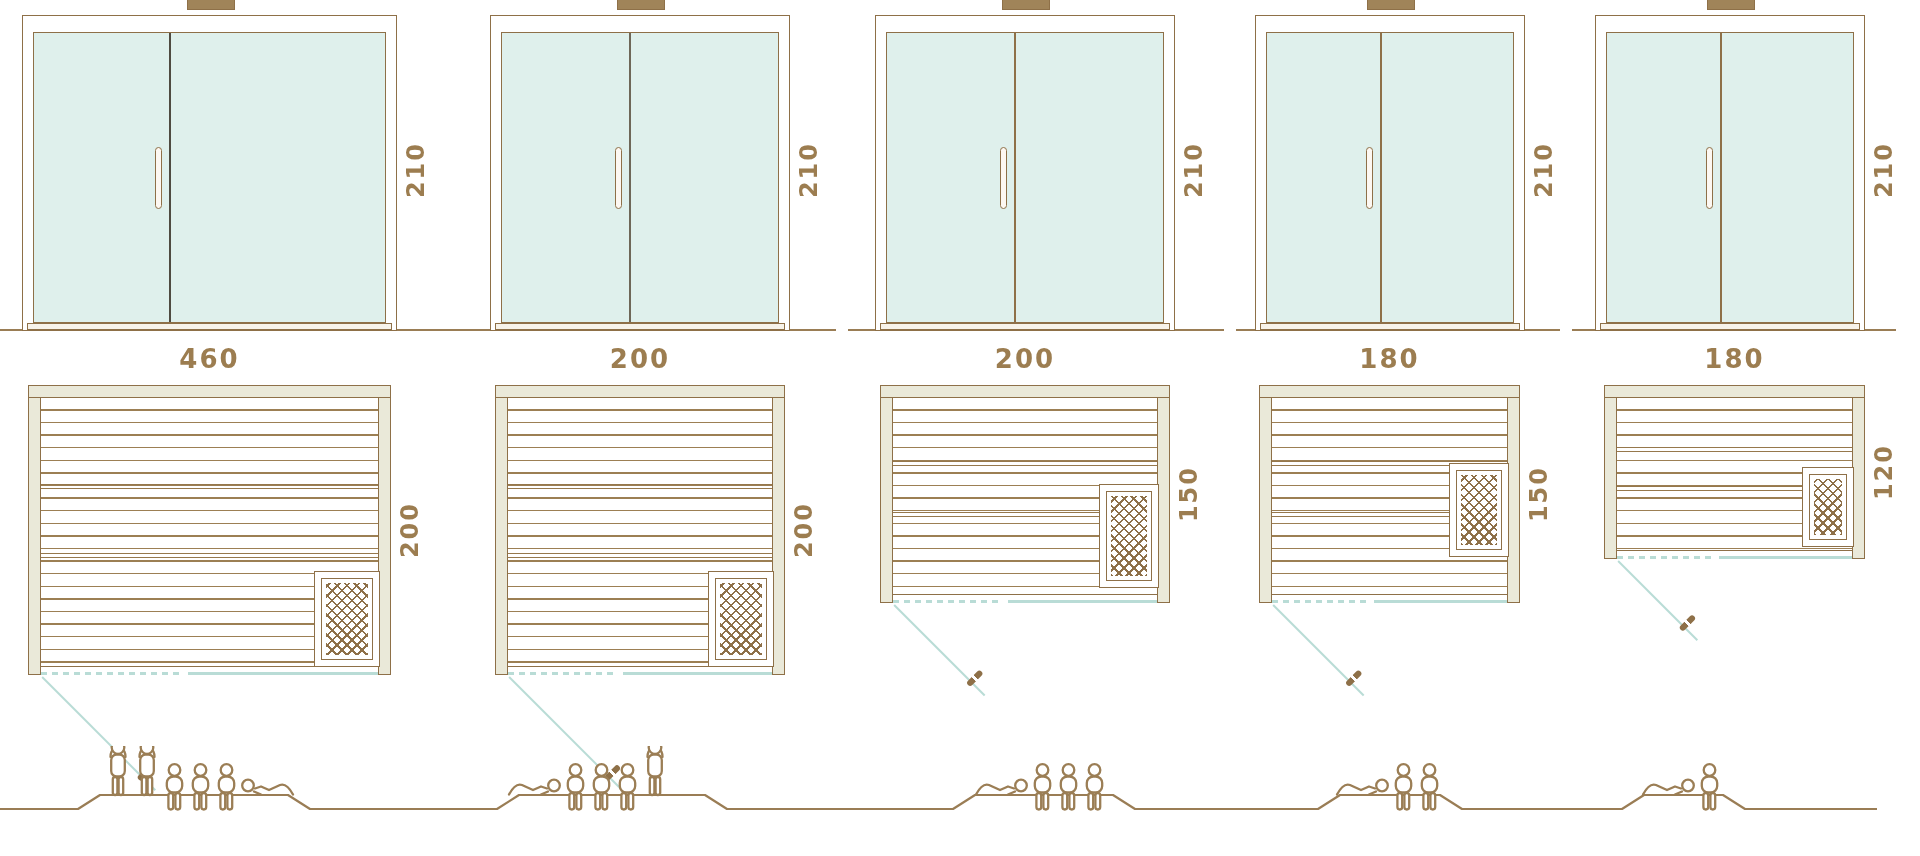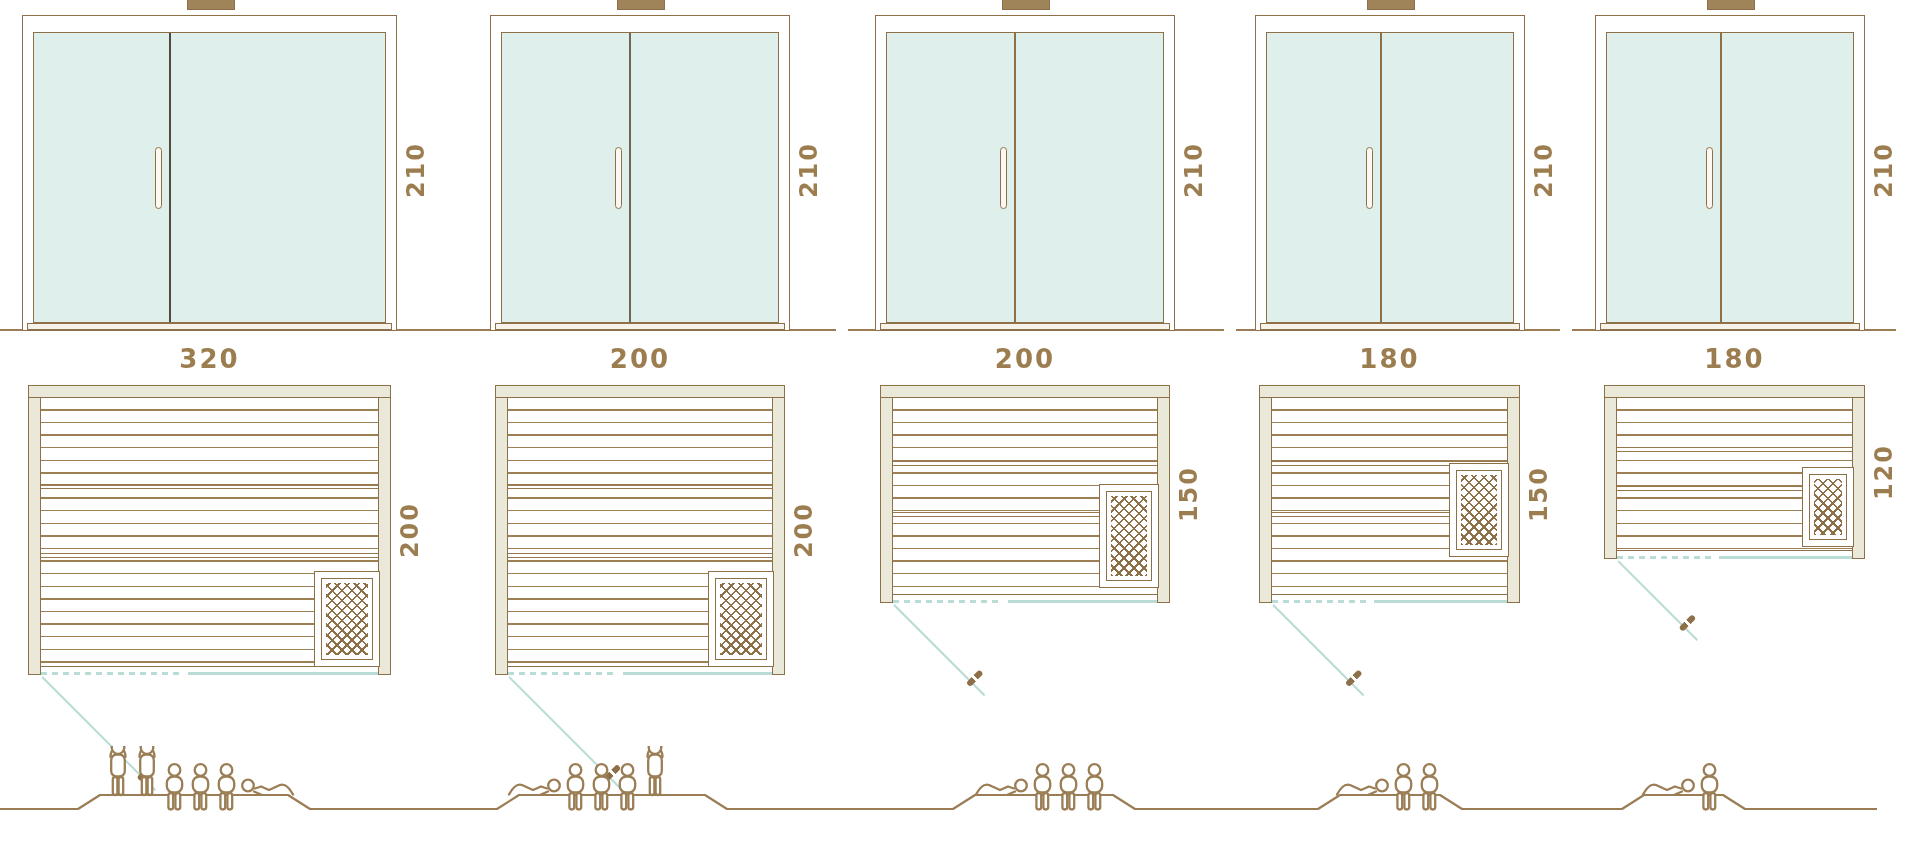--- a/index.html
+++ b/index.html
@@ -136,21 +136,21 @@
     <div class="elev">
       <div class="glass">
         <div class="edivider"></div>
         <div class="ehandle"></div>
       </div>
       <div class="ebase"></div>
     </div>
     <div class="sidelabel hlabel">
       <span class="vtext dimtext">210</span>
       </div>
-    <div class="wlabel dimtext">320</div>
+    <div class="wlabel dimtext">460</div>
     <div class="plan">
       <div class="ppost l"></div>
       <div class="ppost r"></div>
       <div class="ptop"></div>
       <div class="pinner">
         <div class="bench b1"></div>
         <div class="bench b2"></div>
       </div>
       <div class="hzone">
         <div class="hbox"></div>

